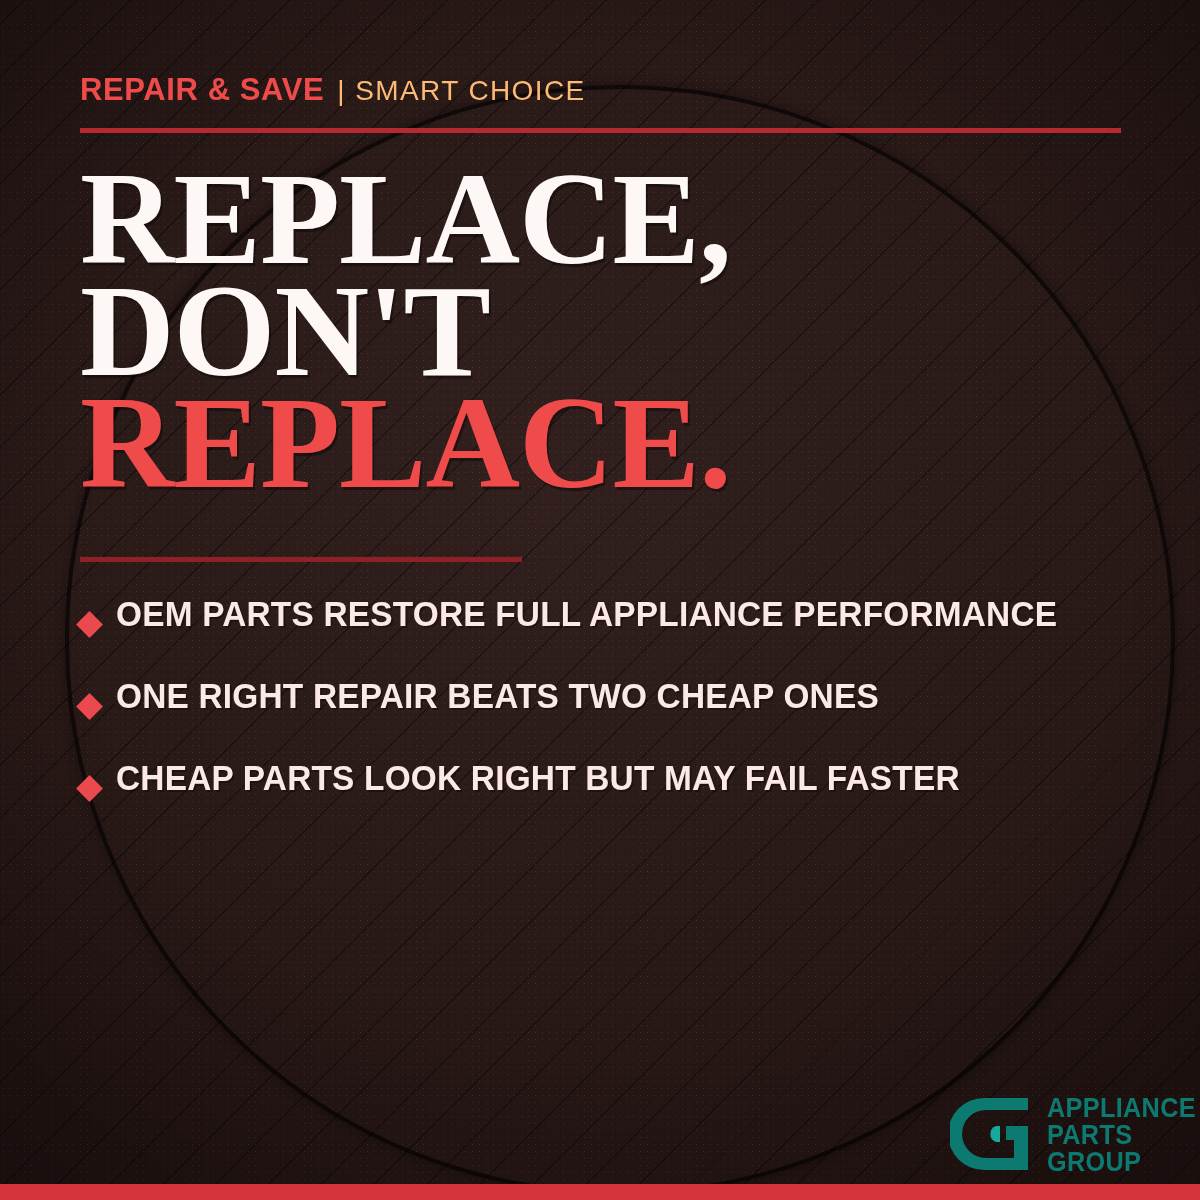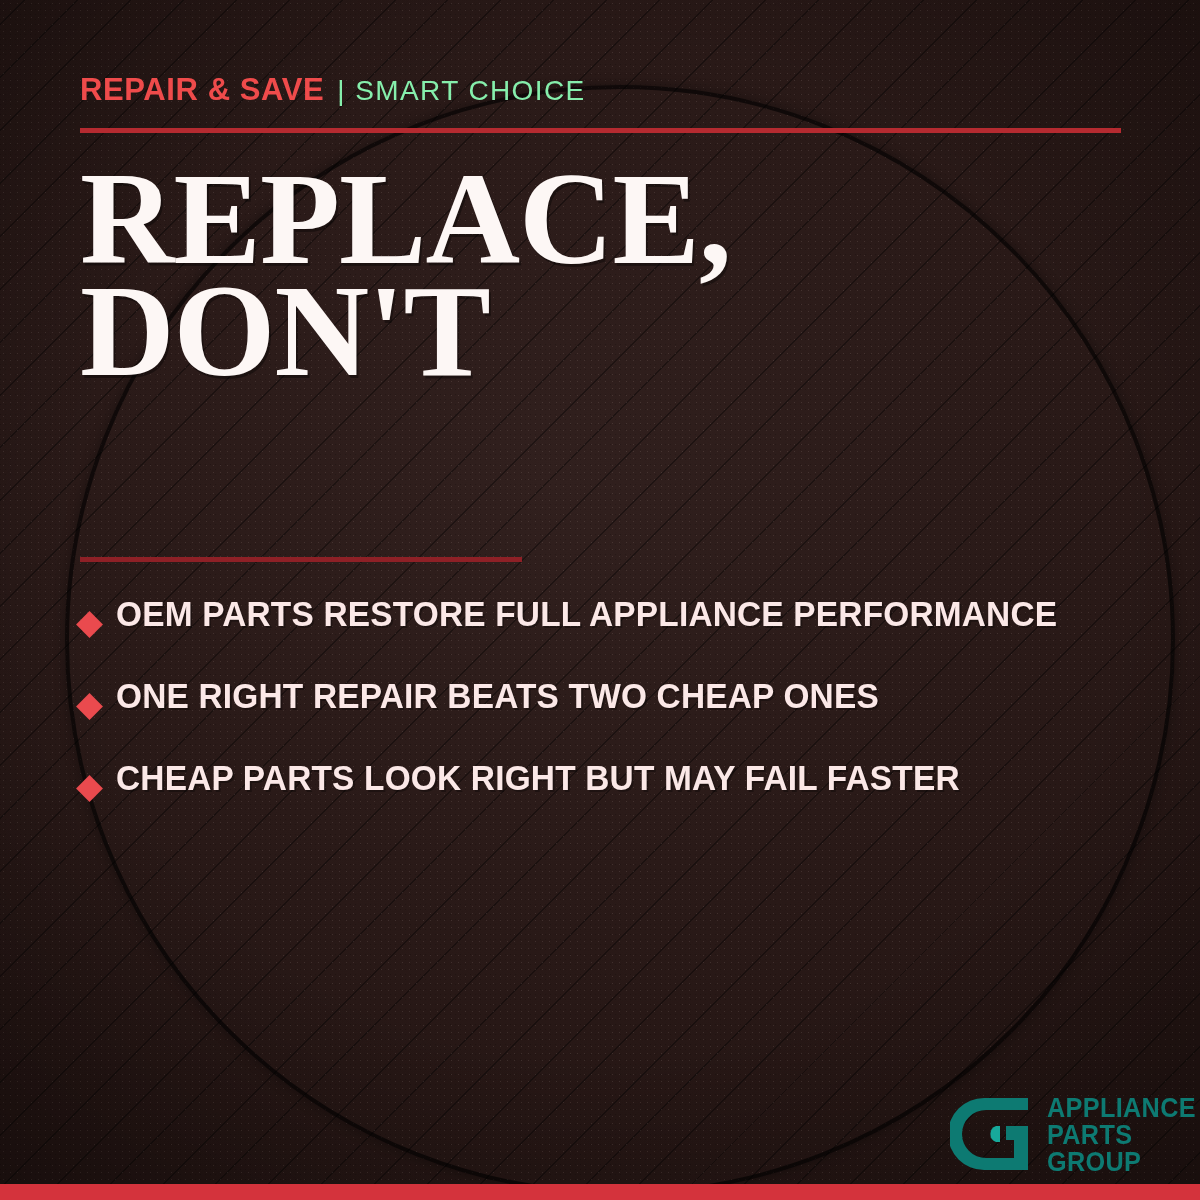--- a/index.html
+++ b/index.html
@@ -62,21 +62,21 @@
     white-space:nowrap;
   }
   .eyebrow-main{
     font-size:31px; font-weight:bold;
     letter-spacing:.6px;
     color:#ef4b4b;
   }
   .eyebrow-sub{
     font-size:28px; font-weight:normal;
     letter-spacing:1.4px;
-    color:#86efac;
+    color:#fdba74;
   }
 
   .rule-top{
     position:absolute; left:80px; top:128px;
     width:1041px; height:5px;
     background:#b52a30;
   }
 
   .headline{
     position:absolute; left:80px; top:163px;
@@ -171,20 +171,21 @@
     <div class="eyebrow">
       <span class="eyebrow-main">REPAIR &amp; SAVE</span>
       <span class="eyebrow-sub">| SMART CHOICE</span>
     </div>
 
     <div class="rule-top"></div>
 
     <div class="headline">
       <div>REPLACE,</div>
       <div>DON'T</div>
+      <div class="accent">REPLACE.</div>
     </div>
 
     <div class="rule-mid"></div>
 
     <div class="bullets">
       <div class="bullet">
         <span class="diamond"></span>
         <span class="bullet-text">OEM PARTS RESTORE FULL APPLIANCE PERFORMANCE</span>
       </div>
       <div class="bullet">

